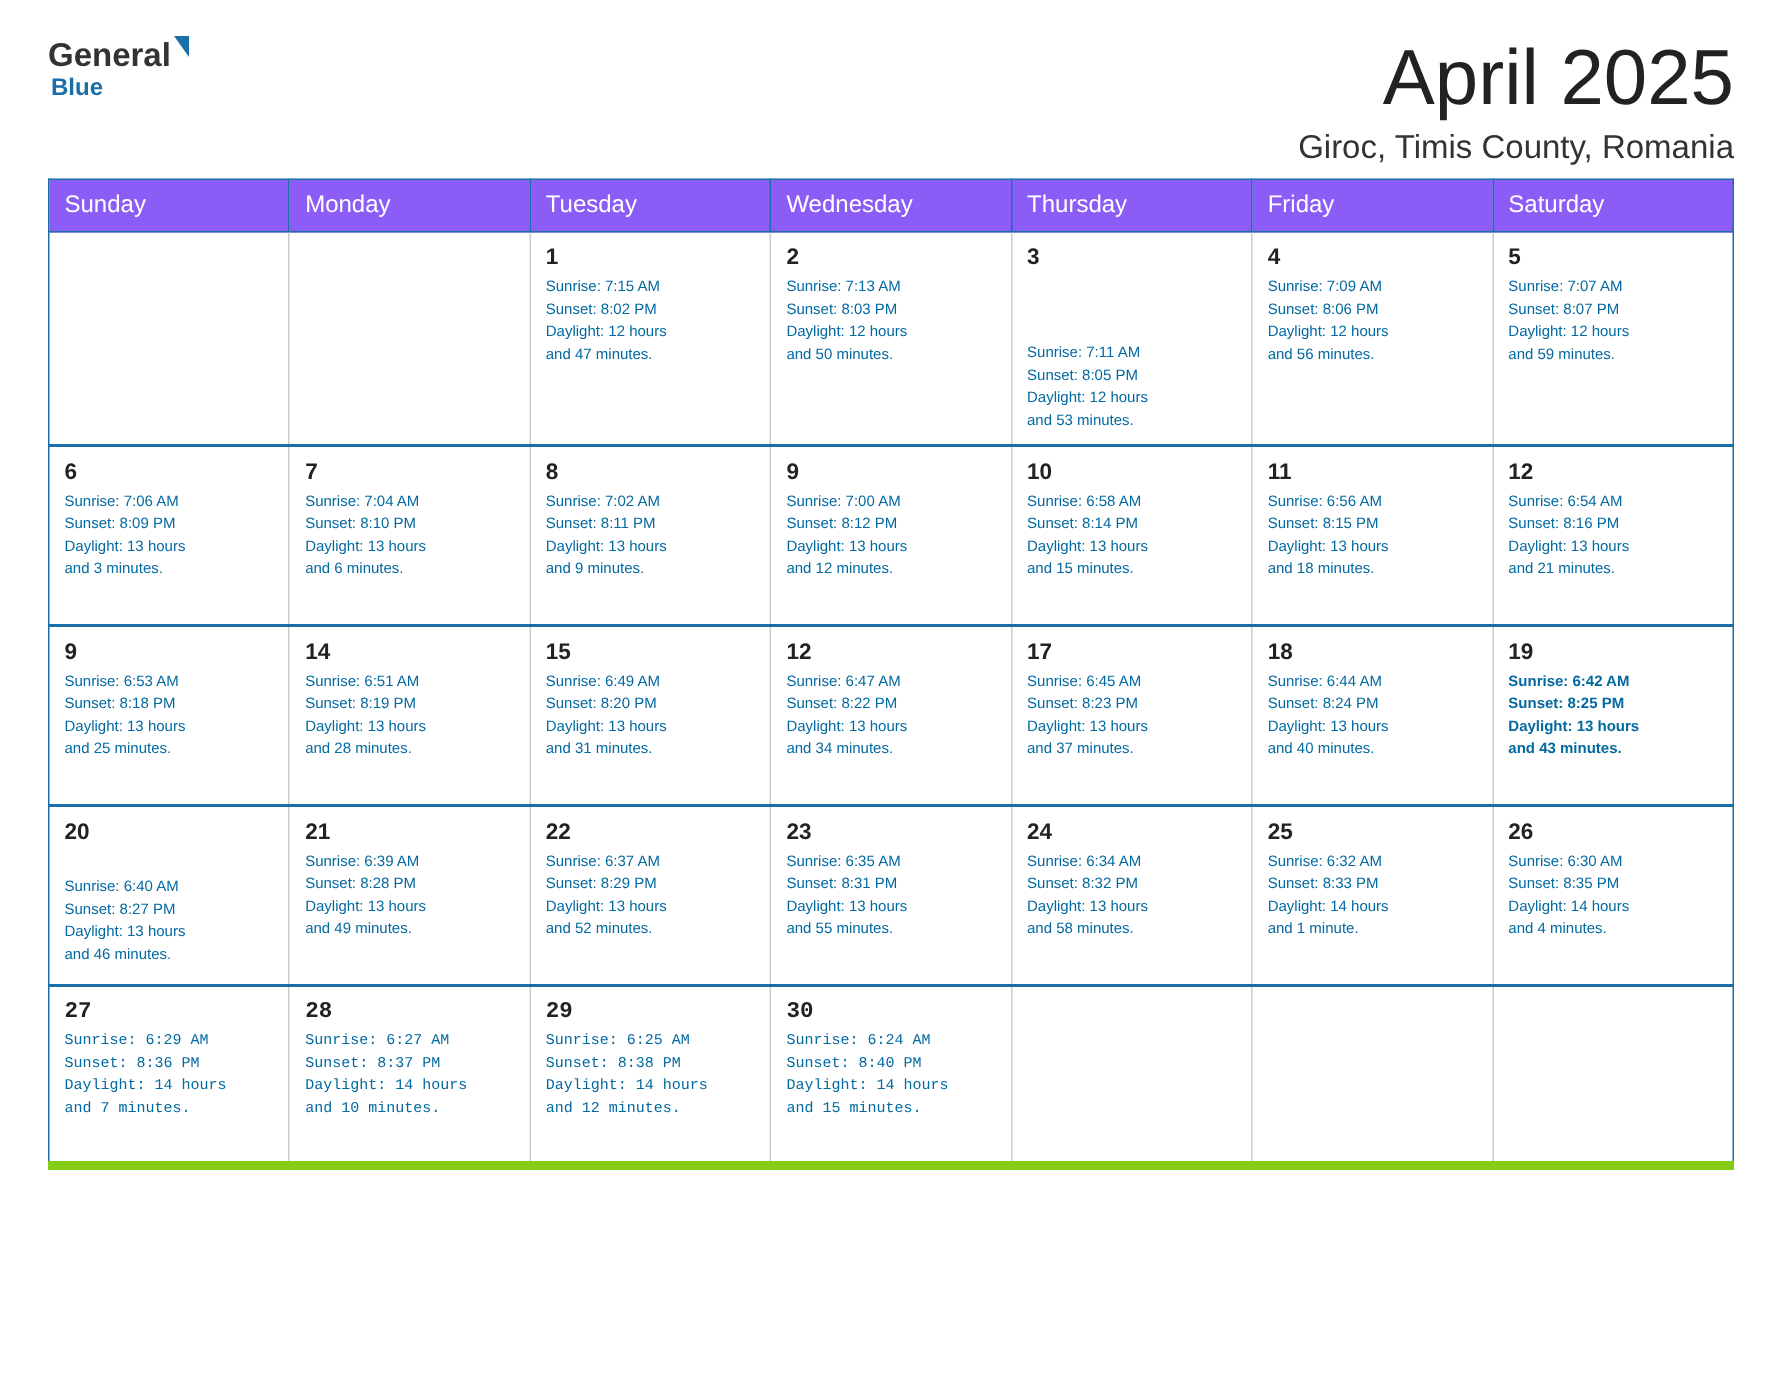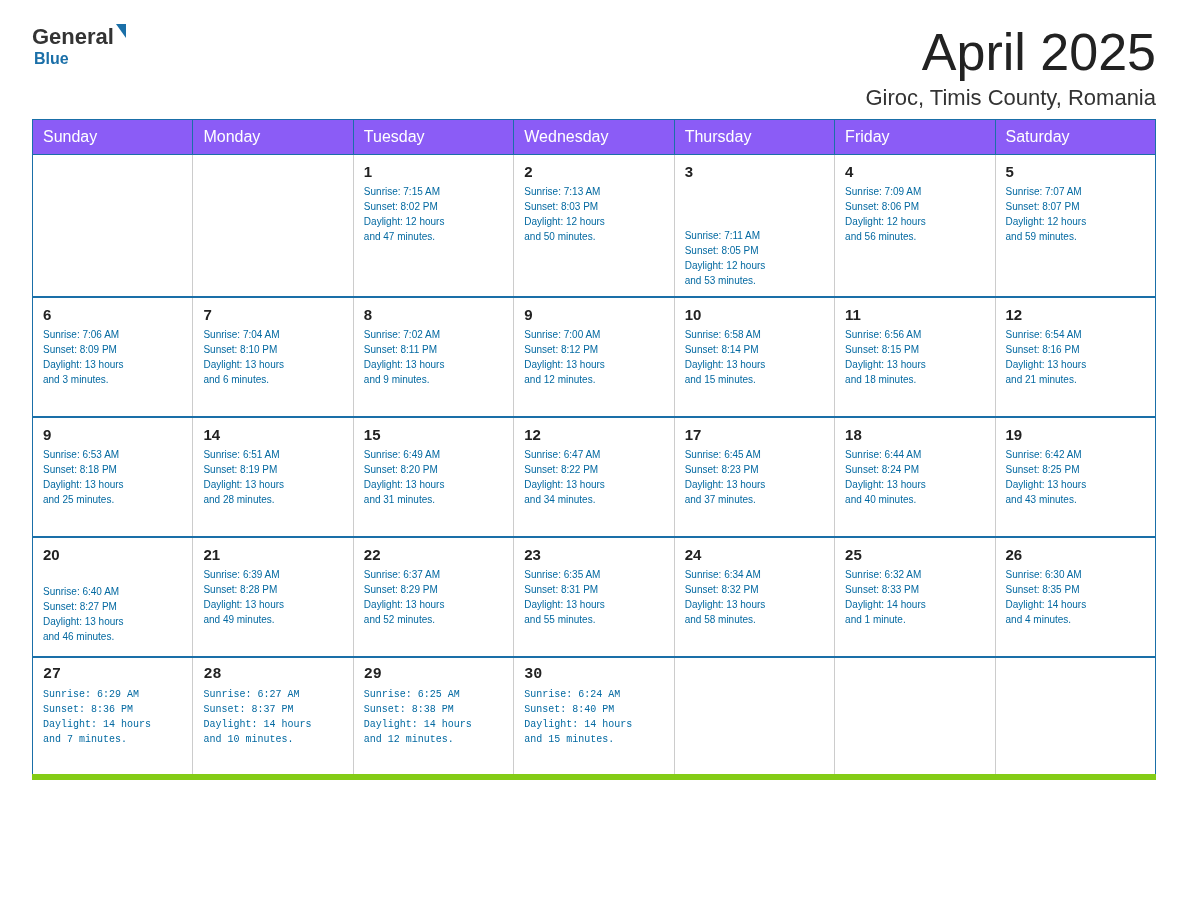--- a/index.html
+++ b/index.html
@@ -262,21 +262,21 @@
         </td>
         <td>
           <span class="day-num">18</span>
           <div class="day-info" style="white-space: pre-line;">Sunrise: 6:44 AM
 Sunset: 8:24 PM
 Daylight: 13 hours
 and 40 minutes.</div>
         </td>
         <td>
           <span class="day-num">19</span>
-          <div class="day-info" style="white-space: pre-line;">Sunrise: 6:42 AM
+          <div class="day-info" style="white-space: pre-line; font-weight: bold;">Sunrise: 6:42 AM
 Sunset: 8:25 PM
 Daylight: 13 hours
 and 43 minutes.</div>
         </td>
       </tr>
       <tr>
         <td>
           <span class="day-num">20</span>
           <div class="day-info" style="white-space: pre-line; margin-top: 21px;">Sunrise: 6:40 AM
 Sunset: 8:27 PM

